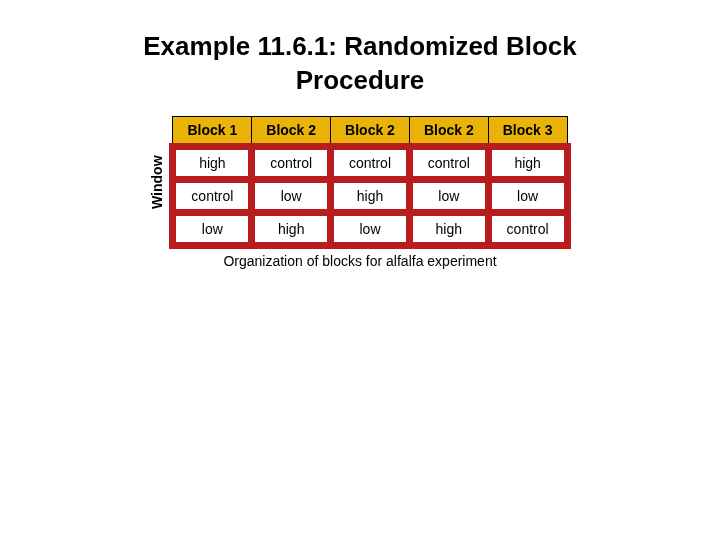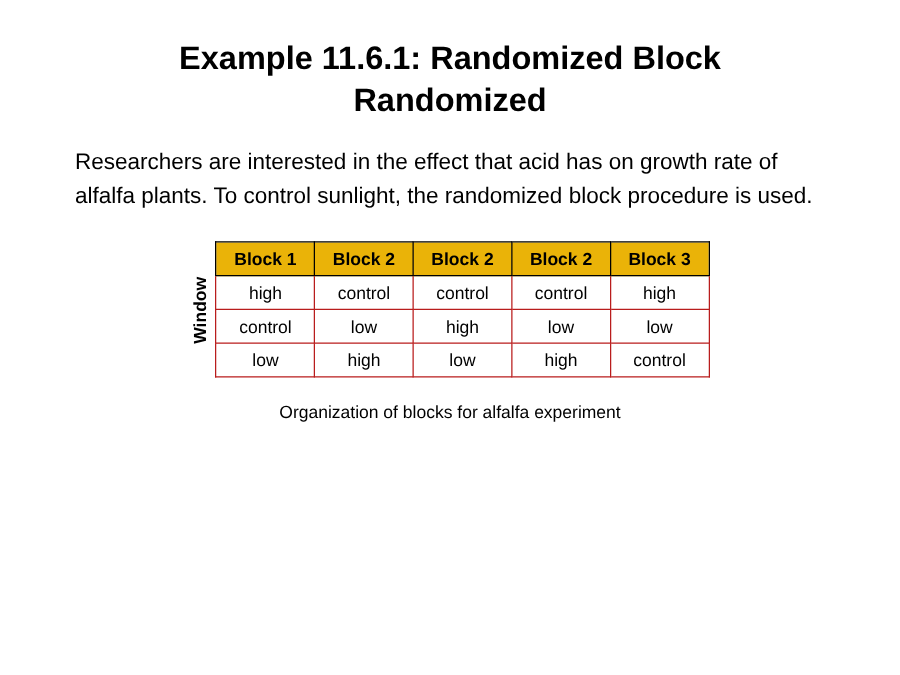--- a/index.html
+++ b/index.html
@@ -75,21 +75,21 @@
     }
 
     .data-table {
       border-collapse: collapse;
       font-size: 14px;
       font-family: Arial, sans-serif;
     }
 
     .data-table th,
     .data-table td {
-      border: 1px solid #b91c1c;
+      border: 7px solid #b91c1c;
       padding: 5px 14px;
       text-align: center;
       color: #000;
     }
 
     .data-table thead th {
       border: 1px solid #000;
       background: #eab308;
       font-weight: bold;
       font-size: 14px;
@@ -97,33 +97,32 @@
 
     .data-table tbody td {
       font-size: 14px;
     }
 
     .caption {
       font-size: 14px;
       font-family: Arial, sans-serif;
       color: #000;
       text-align: center;
-      margin-top: 19px;
+      margin-top: 4px;
     }
   </style>
 </head>
 <body>
 
 <div class="page">
   <div class="title">
     <span>Example 11.6.1: Randomized Block</span><br>
-    <span>Randomized</span>
+    <span>Procedure</span>
   </div>
 
-  <div class="description">Researchers are interested in the effect that acid has on growth rate of alfalfa plants. To control sunlight, the randomized block procedure is used.</div>
 
   <div class="table-wrapper">
     <div class="table-container">
       <div class="window-label">Window</div>
       <table class="data-table">
         <thead>
           <tr>
 
           <th>Block 1</th>
               <th>Block 2</th>

